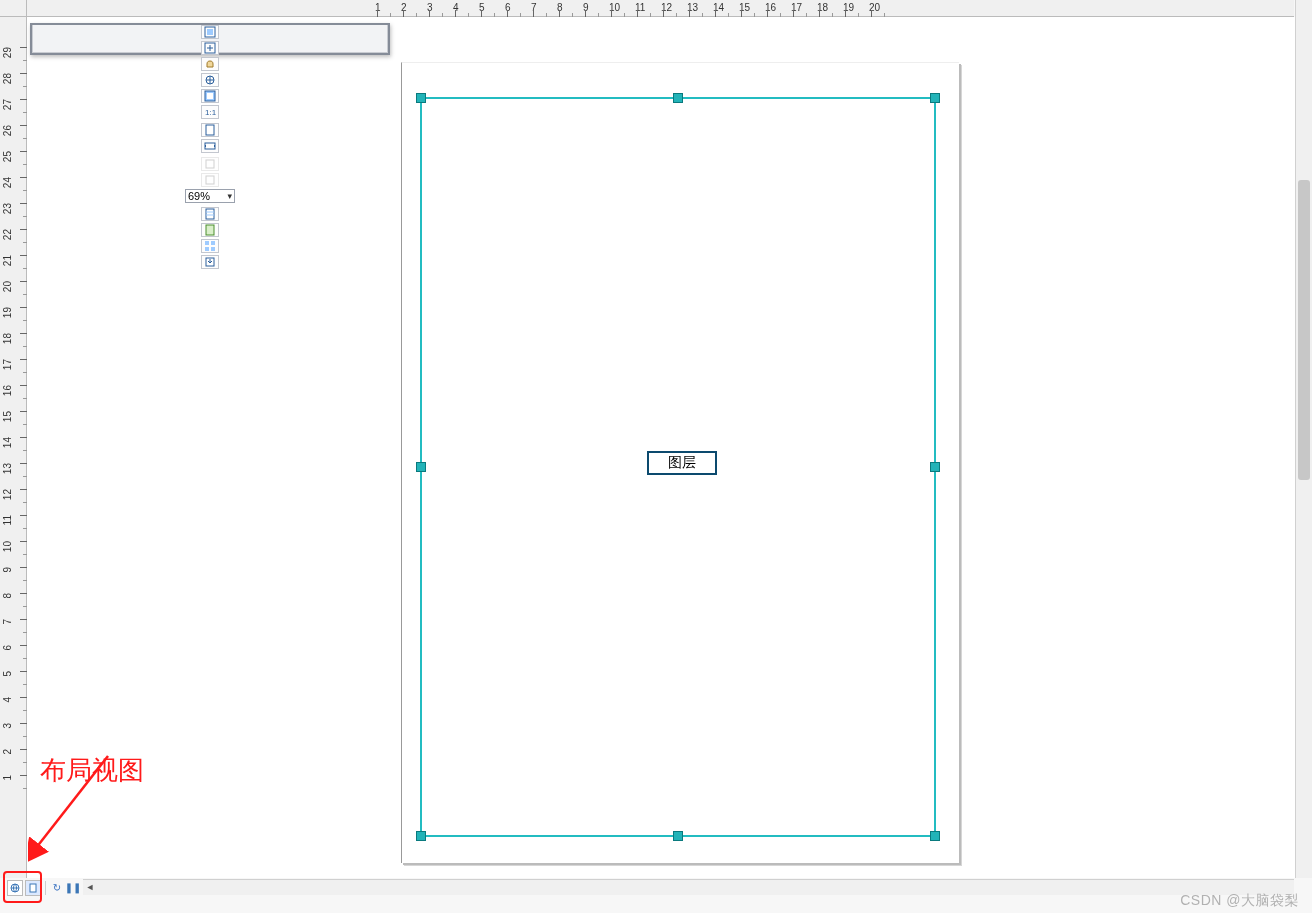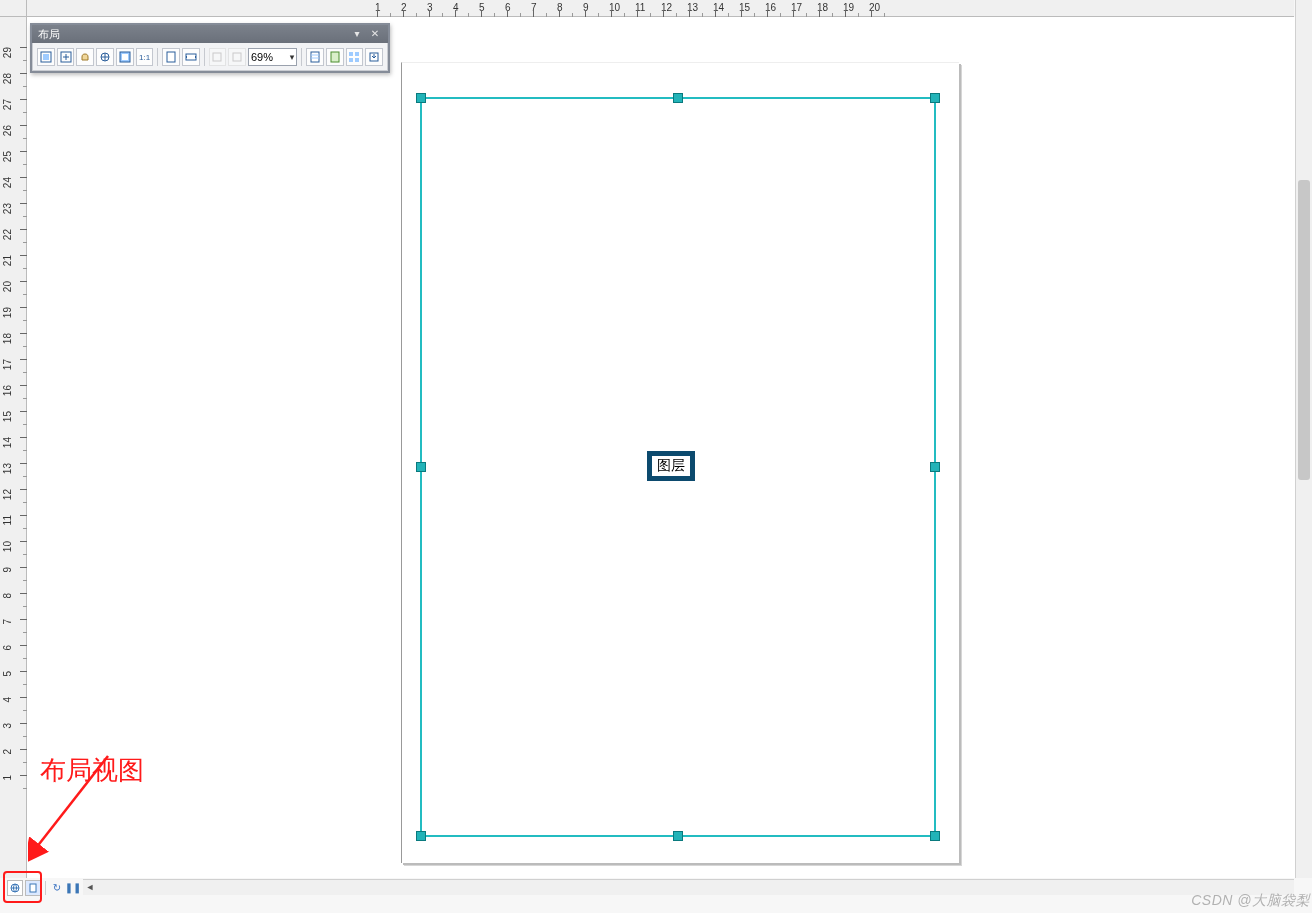--- a/index.html
+++ b/index.html
@@ -30,40 +30,40 @@
   .status-sep { width:1px; height:14px; background:#ccc; margin:0 2px; }
   .status-ico { width:14px; height:14px; display:flex; align-items:center; justify-content:center; color:#3a72c0; font-size:10px; }
   
   .canvas-area { position:absolute; left:27px; top:17px; right:17px; bottom:35px; background:#fff; }
   .page-shadow { position:absolute; left:374px; top:45px; width:558px; height:801px; background:#fff; border-left:1px solid #999; border-top:1px solid #eee; box-shadow:2px 2px 0 #bbb, 3px 3px 0 #d6d6d6; }
   .sel-frame { position:absolute; left:393px; top:80px; width:516px; height:740px; border:2px solid #23bcc1; }
   .handle { position:absolute; width:10px; height:10px; background:#22b3b8; border:1px solid #0a7a7e; }
   .h-tl{ left:-6px; top:-6px; } .h-tr{ right:-6px; top:-6px; } .h-bl{ left:-6px; bottom:-6px; } .h-br{ right:-6px; bottom:-6px; }
   .h-t{ left:50%; top:-6px; transform:translateX(-50%);} .h-b{ left:50%; bottom:-6px; transform:translateX(-50%);} 
   .h-l{ top:50%; left:-6px; transform:translateY(-50%);} .h-r{ top:50%; right:-6px; transform:translateY(-50%);} 
-  .layer-label { position:absolute; border:5px solid #0c4a6e; background:#fff; padding:1px 5px; font-size:14px; color:#000; }
+  .layer-label { position:absolute; border:2px solid #0c4a6e; background:#fff; padding:1px 19px; font-size:14px; color:#000; }
   
   .panel { position:absolute; left:30px; top:23px; width:360px; border:2px solid #858c98; background:#e8eaef; box-shadow:1px 2px 4px rgba(0,0,0,.25); }
   .panel-title { background:linear-gradient(#7b818b,#6a707a); color:#fff; height:18px; line-height:18px; padding:0 6px; font-size:11px; display:flex; align-items:center; justify-content:space-between; }
   .panel-title .ctrls { display:flex; gap:4px; }
   .panel-title .pc { width:14px; height:13px; display:flex; align-items:center; justify-content:center; color:#e6e6e6; font-size:10px; cursor:pointer; }
-  .panel-body { background:#f2f3f5; border:1px solid #c9ccd2; border-top:none; height:28px; display:flex; align-items:center; padding:0 4px; gap:2px; }
+  .panel-body { background:#f2f3f5; border:1px solid #c9ccd2; border-top:none; height:28px; display:flex; align-items:center; padding:0 4px; gap:2px;flex-direction:column; }
   .tb-btn { width:18px; height:18px; border:1px solid #c3c7cf; background:#fdfdfd; display:flex; align-items:center; justify-content:center; font-size:10px; color:#356; cursor:pointer; }
   .tb-btn.disabled { opacity:.45; border-color:#d0d0d0; }
   .tb-sep { width:1px; height:18px; background:#c6c9cf; margin:0 2px; }
   .zoom-sel { height:18px; width:50px; border:1px solid #9aa1ad; background:#fff; font-size:11px; padding:0 2px; display:flex; align-items:center; justify-content:space-between; }
   .zoom-sel:after{ content:"▾"; font-size:9px; color:#333; }
   
   svg { display:block; }
   
   .callout { position:absolute; left:40px; bottom:125px; font-size:26px; color:#ff1a1a; font-family:"SimSun", serif; }
   .callout-arrow { position:absolute; left:28px; bottom:50px; width:95px; height:115px; pointer-events:none; }
   .highlight-box { position:absolute; left:3px; bottom:10px; width:39px; height:32px; border:2px solid #ff1a1a; border-radius:4px; pointer-events:none; }
   
-  .watermark { position:absolute; right:2px; bottom:3px; font-size:14px; color:rgba(120,120,120,.55); letter-spacing:.5px; font-style:italic; }
+  .watermark { position:absolute; right:13px; bottom:3px; font-size:14px; color:rgba(120,120,120,.55); letter-spacing:.5px; }
 </style>
 </head>
 <body>
 
 <div class="app">
 
   <div class="corner-box"></div>
 
   <div class="hruler">
     <div class="hruler-inner" id="hruler-inner">
@@ -278,27 +278,20 @@
       <div class="handle h-l"></div>
       <div class="handle h-r"></div>
       <div class="handle h-bl"></div>
       <div class="handle h-b"></div>
       <div class="handle h-br"></div>
     </div>
     <div class="layer-label" style="left:620px; top:434px;">图层</div>
   </div>
 
   <div class="panel">
-    <div class="panel-title">
-      <span>布局</span>
-      <div class="ctrls">
-        <span class="pc">▾</span>
-        <span class="pc">✕</span>
-      </div>
-    </div>
     <div class="panel-body">
       <div class="tb-btn">
         <svg width="12" height="12">
             <rect x="1" y="1" width="10" height="10" fill="none" stroke="#2b5e9b"></rect>
             <rect x="3" y="3" width="6" height="6" fill="#9ecbff"></rect>
           </svg>
       </div>
       <div class="tb-btn">
         <svg width="12" height="12">
             <rect x="1" y="1" width="10" height="10" fill="none" stroke="#2b5e9b"></rect>

